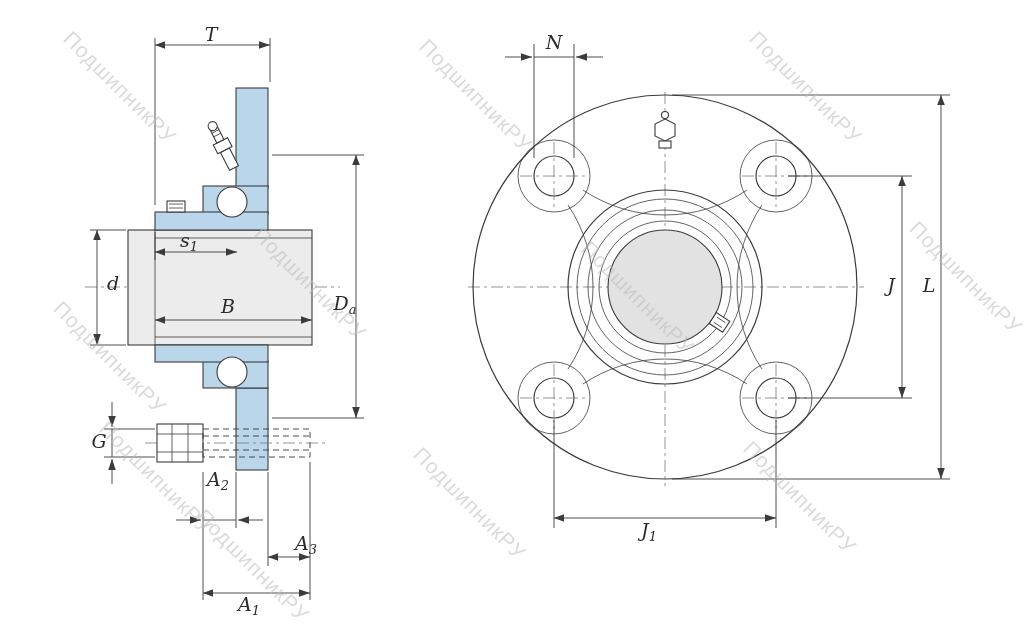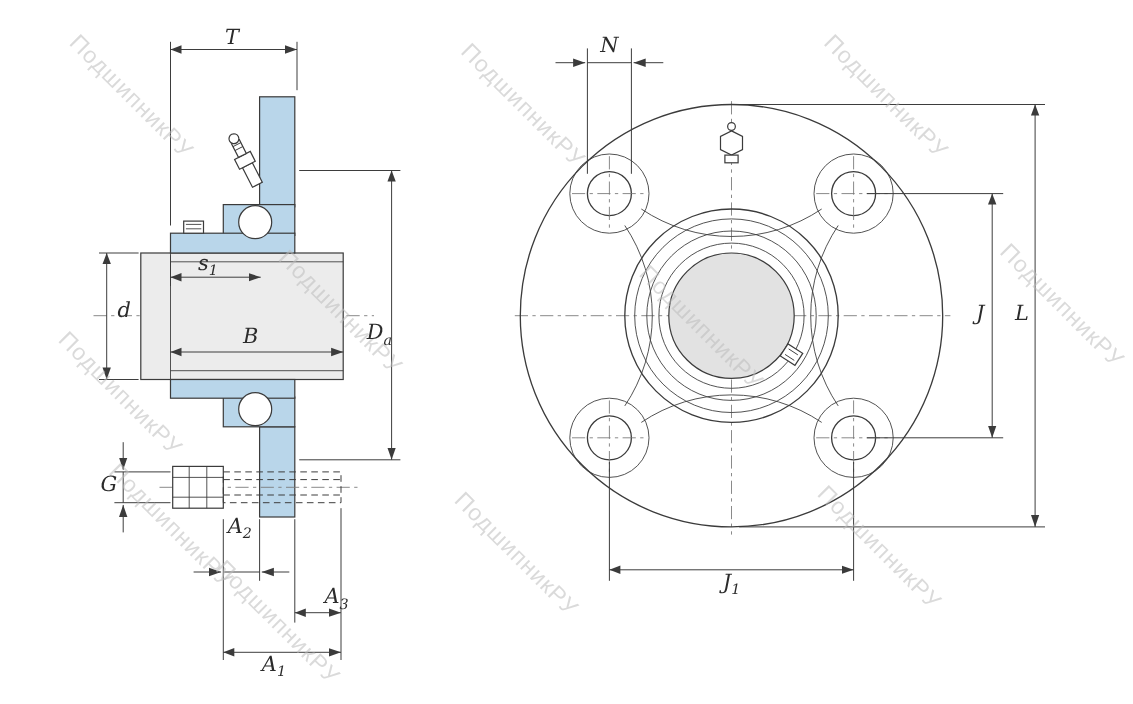--- a/index.html
+++ b/index.html
@@ -206,15 +206,15 @@
   <span class="dim-label" style="left:189px;top:242px"><span>s</span><sub>1</sub></span>
   <span class="dim-label" style="left:113px;top:285px"><span>d</span><sub></sub></span>
   <span class="dim-label" style="left:228px;top:308px"><span>B</span><sub></sub></span>
   <span class="dim-label" style="left:345px;top:305px"><span>D</span><sub>a</sub></span>
   <span class="dim-label" style="left:891px;top:287px"><span>J</span><sub></sub></span>
   <span class="dim-label" style="left:929px;top:287px"><span>L</span><sub></sub></span>
   <span class="dim-label" style="left:99px;top:443px"><span>G</span><sub></sub></span>
   <span class="dim-label" style="left:218px;top:481px"><span>A</span><sub>2</sub></span>
   <span class="dim-label" style="left:306px;top:545px"><span>A</span><sub>3</sub></span>
   <span class="dim-label" style="left:249px;top:606px"><span>A</span><sub>1</sub></span>
-  <span class="dim-label" style="left:665px;top:532px"><span>J</span><sub>1</sub></span>
+  <span class="dim-label" style="left:649px;top:532px"><span>J</span><sub>1</sub></span>
 
 </div>
 
 </body></html>

